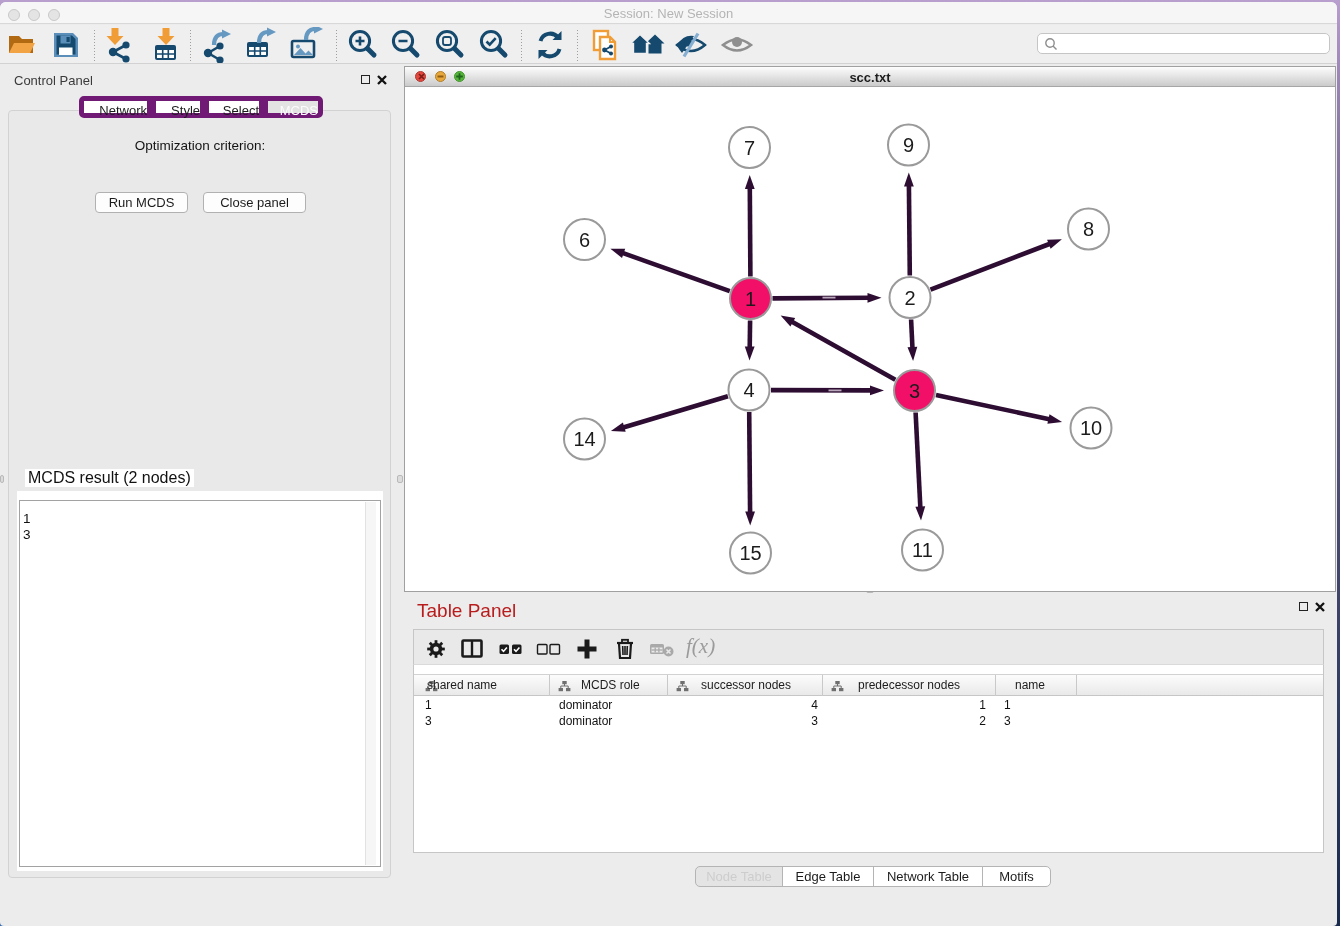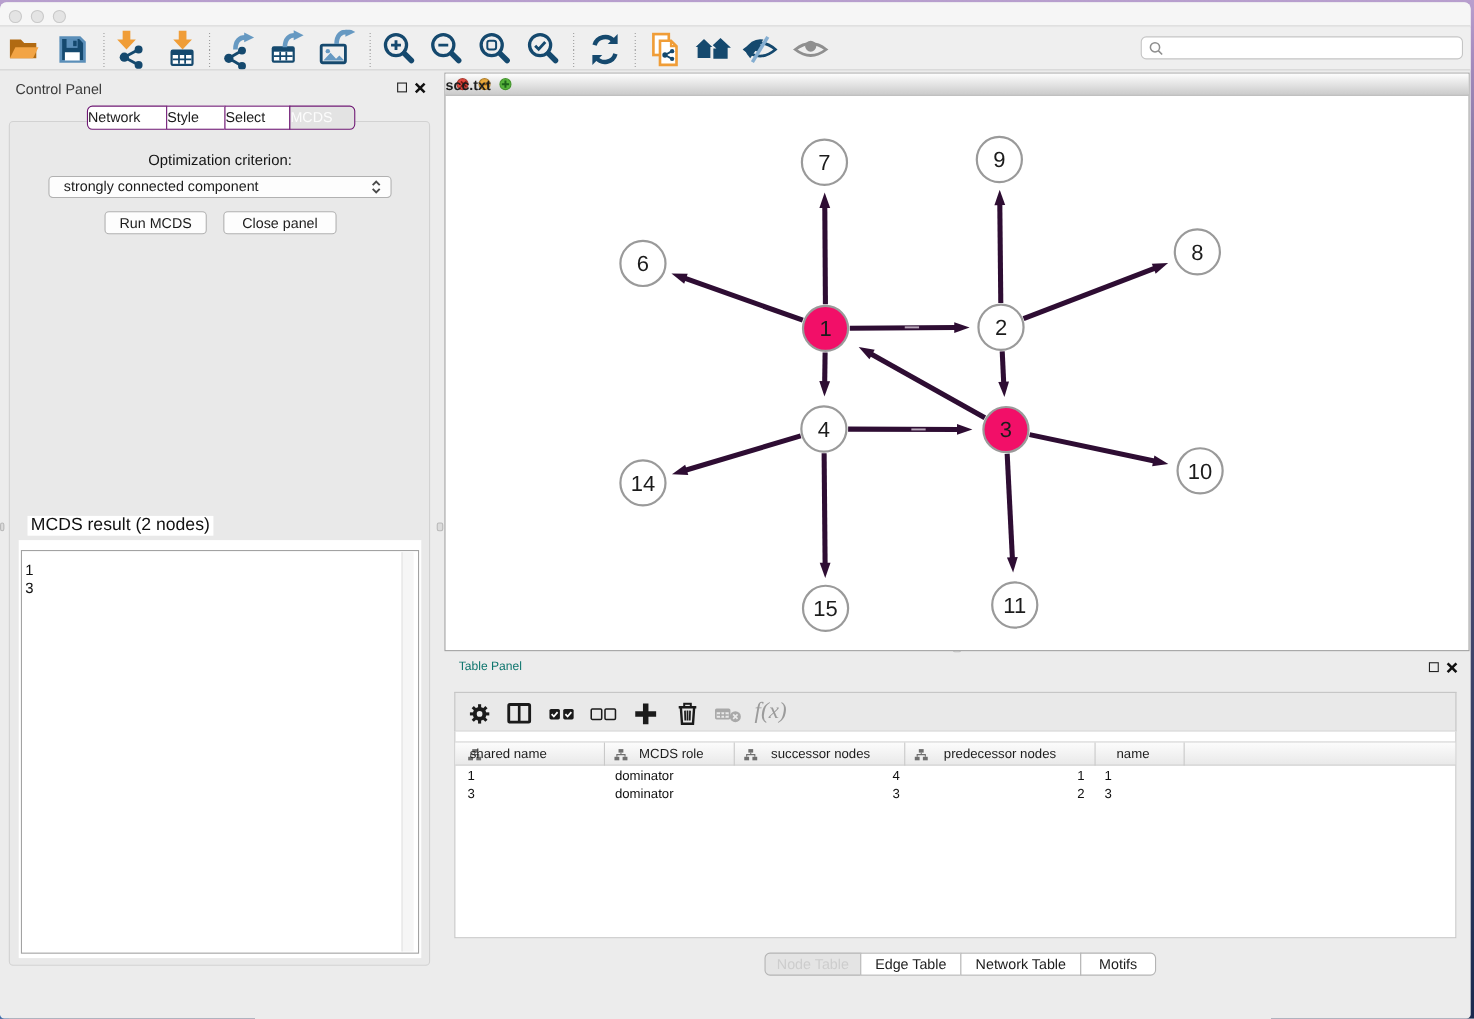--- a/index.html
+++ b/index.html
@@ -7,46 +7,47 @@
 .win{position:absolute;left:0;top:2px;width:1337px;height:924px;background:#ececec;border-radius:6px 6px 4px 4px;overflow:hidden}
 .abs{position:absolute}
 .ti{position:absolute}
 .titlebar{position:absolute;left:0;top:0;width:100%;height:22px;background:#f6f6f6;border-bottom:1px solid #d8d8d8}
 .tl{position:absolute;top:7px;width:12px;height:12px;border-radius:50%;background:#e4e4e4;border:1px solid #c9c9c9}
 .wtitle{position:absolute;top:4px;left:0;width:1337px;text-align:center;font-size:13px;color:#b4b4b4}
 .toolbar{position:absolute;left:0;top:23px;width:100%;height:39px;background:#efefef;border-bottom:1px solid #d2d2d2}
 .sep{position:absolute;top:5px;height:32px;width:1px;background-image:repeating-linear-gradient(#9e9e9e 0 1px,transparent 1px 3px)}
 .search{position:absolute;left:1037px;top:8px;width:293px;height:21px;background:#fff;border:1px solid #c5c5c5;border-radius:5px}
 .cp-h{position:absolute;left:14px;top:71px;font-size:13px;color:#3a3a3a}
-.tab{position:absolute;top:94px;height:22px;border:1px solid #701a75;background:#fff;font-size:13px;color:#1c1c1c;text-align:left;line-height:20px}
+.tab{position:absolute;top:94px;height:22px;border:5px solid #701a75;background:#fff;font-size:13px;color:#1c1c1c;text-align:right;line-height:20px}
 .cpanel{position:absolute;left:8px;top:108px;width:383px;height:768px;background:#e9e9e9;border:1px solid #d2d2d2;border-radius:4px}
 .btn{position:absolute;background:#fdfdfd;border:1px solid #b1b1b1;border-radius:4px;font-size:13px;color:#1c1c1c;text-align:center}
 .netwin{position:absolute;left:404px;top:64px;width:932px;height:526px;border:1px solid #a0a0a0;background:#fff}
 .ntb{position:absolute;left:0;top:0;width:100%;height:20px;background:linear-gradient(#fdfdfd,#cbcbcb);border-bottom:1px solid #a6a6a6}
 .itl{position:absolute;top:3.5px;width:11px;height:11px;border-radius:50%}
-.ntitle{position:absolute;top:3px;left:0;width:100%;font-weight:bold;font-size:13px;color:#1d1d1d}
-.tp-h{position:absolute;left:417px;top:598px;font-size:11px;color:#0f766e}
+.ntitle{position:absolute;top:3px;left:0;width:100%;text-align:center;font-weight:bold;font-size:13px;color:#1d1d1d}
+.tp-h{position:absolute;left:417px;top:598px;font-size:19px;color:#b91c1c}
 .tcont{position:absolute;left:413px;top:627px;width:911px;height:224px;background:#fff;border:1px solid #c6c6c6}
 .ttool{position:absolute;left:413px;top:627px;width:911px;height:36px;background:#e9e9e9;border:1px solid #c6c6c6;border-bottom:1px solid #dadada}
 .fx{position:absolute;left:686px;top:632px;font-family:"Liberation Serif",serif;font-style:italic;font-size:21px;color:#9b9b9b}
 .thead{position:absolute;left:414px;top:672px;width:909px;height:22px;background:linear-gradient(#fcfcfc,#e9e9e9);border-top:1px solid #d2d2d2;border-bottom:1px solid #c6c6c6}
 .th{position:absolute;top:676px;font-size:12px;color:#1c1c1c}
 .colline{position:absolute;top:673px;height:21px;width:1px;background:#c9c9c9}
 .td{position:absolute;font-size:12px;color:#111;height:16px;line-height:16px}
 .btab{position:absolute;top:864px;height:21px;border:1px solid #b4b4b4;background:#fff;font-size:13px;color:#1c1c1c;text-align:center;line-height:19px}
 .statusbar{position:absolute;left:0;top:888px;width:100%;height:36px;background:#efefef;border-top:1px solid #c9c9c9}
 .sq{position:absolute;width:9px;height:9px;border:1.5px solid #222}
 .handle{position:absolute;background:#dcdcdc;border:1px solid #b9b9b9;border-radius:2px}
 </style></head><body>
 <div style="position:absolute;left:0;top:916px;width:8px;height:10px;background:#3a6cb0"></div>
 <div class="win">
 <div class="titlebar">
  <div class="tl" style="left:8px"></div>
       <div class="tl" style="left:28px"></div>
       <div class="tl" style="left:48px"></div>
+ <div class="wtitle">Session: New Session</div>
 </div>
 <div class="toolbar">
 <svg class="ti" style="left:4px;top:2px" width="36" height="36" viewBox="0 0 36 36">
         <path d="M5 9 h10 l3 3 h11 v14 H5 z" fill="#b16a12"></path>
         <path d="M10 16 h21 l-5 10 H5 z" fill="#f2a445"></path>
       </svg>
 <svg class="ti" style="left:48px;top:2px" width="36" height="36" viewBox="0 0 36 36">
         <path d="M6 6 h19 l5 5 v19 H6 z" fill="#5b8fb9"></path>
         <path d="M8.5 8.5 h15.5 l3.5 3.5 v15.5 h-19 z" fill="#15496e"></path>
         <rect x="12.5" y="8.5" width="10" height="8" fill="#5b8fb9"></rect>
@@ -164,25 +165,20 @@
 <div class="sq" style="left:361px;top:73px"></div>
 <svg class="ti" style="left:376px;top:72px" width="12" height="12" viewBox="0 0 12 12">
       <path d="M2 2 L10 10 M10 2 L2 10" stroke="#111" stroke-width="2.3"></path>
     </svg>
 <div class="cpanel"></div>
 <div class="tab" style="left:79px;width:73px;border-radius:5px 0 0 5px">Network</div>
 <div class="tab" style="left:151px;width:54px">Style</div>
 <div class="tab" style="left:204px;width:60px">Select</div>
 <div class="tab" style="left:263px;width:60px;border-radius:0 5px 5px 0;background:#e3e3e3;color:#fcfcfc">MCDS</div>
 <div class="abs" style="left:0;top:136px;width:400px;text-align:center;font-size:13.5px;color:#141414">Optimization criterion:</div>
-<div class="btn" style="left:44px;top:158px;width:312px;height:20px;text-align:left;line-height:18px;padding-left:13px;border-radius:4px">strongly connected component
- <svg width="12" height="14" viewBox="0 0 12 14" style="position:absolute;right:7px;top:2px">
-        <path d="M2.8 5.3 L6 2 L9.2 5.3 M2.8 8.7 L6 12 L9.2 8.7" fill="none" stroke="#4a4a4a" stroke-width="1.7"></path>
-      </svg>
-</div>
 <div class="btn" style="left:95px;top:190px;width:93px;height:21px;line-height:19px">Run MCDS</div>
 <div class="btn" style="left:203px;top:190px;width:103px;height:21px;line-height:19px">Close panel</div>
 <div class="abs" style="left:17px;top:489px;width:366px;height:380px;background:#fff"></div>
 <div class="abs" style="left:19px;top:498px;width:362px;height:367px;border:1px solid #a2a2a2"></div>
 <div class="abs" style="left:365px;top:500px;width:11px;height:363px;background:#f6f6f6;border-left:1px solid #e2e2e2"></div>
 <div class="abs" style="left:25px;top:467px;font-size:16px;color:#111;background:#fff;padding:0 3px">MCDS result (2 nodes)</div>
 <div class="abs" style="left:23px;top:509px;font-size:13.5px;color:#111">1</div>
 <div class="abs" style="left:23px;top:525px;font-size:13.5px;color:#111">3</div>
 
 <div class="handle" style="left:0px;top:473px;width:4px;height:8px"></div>

